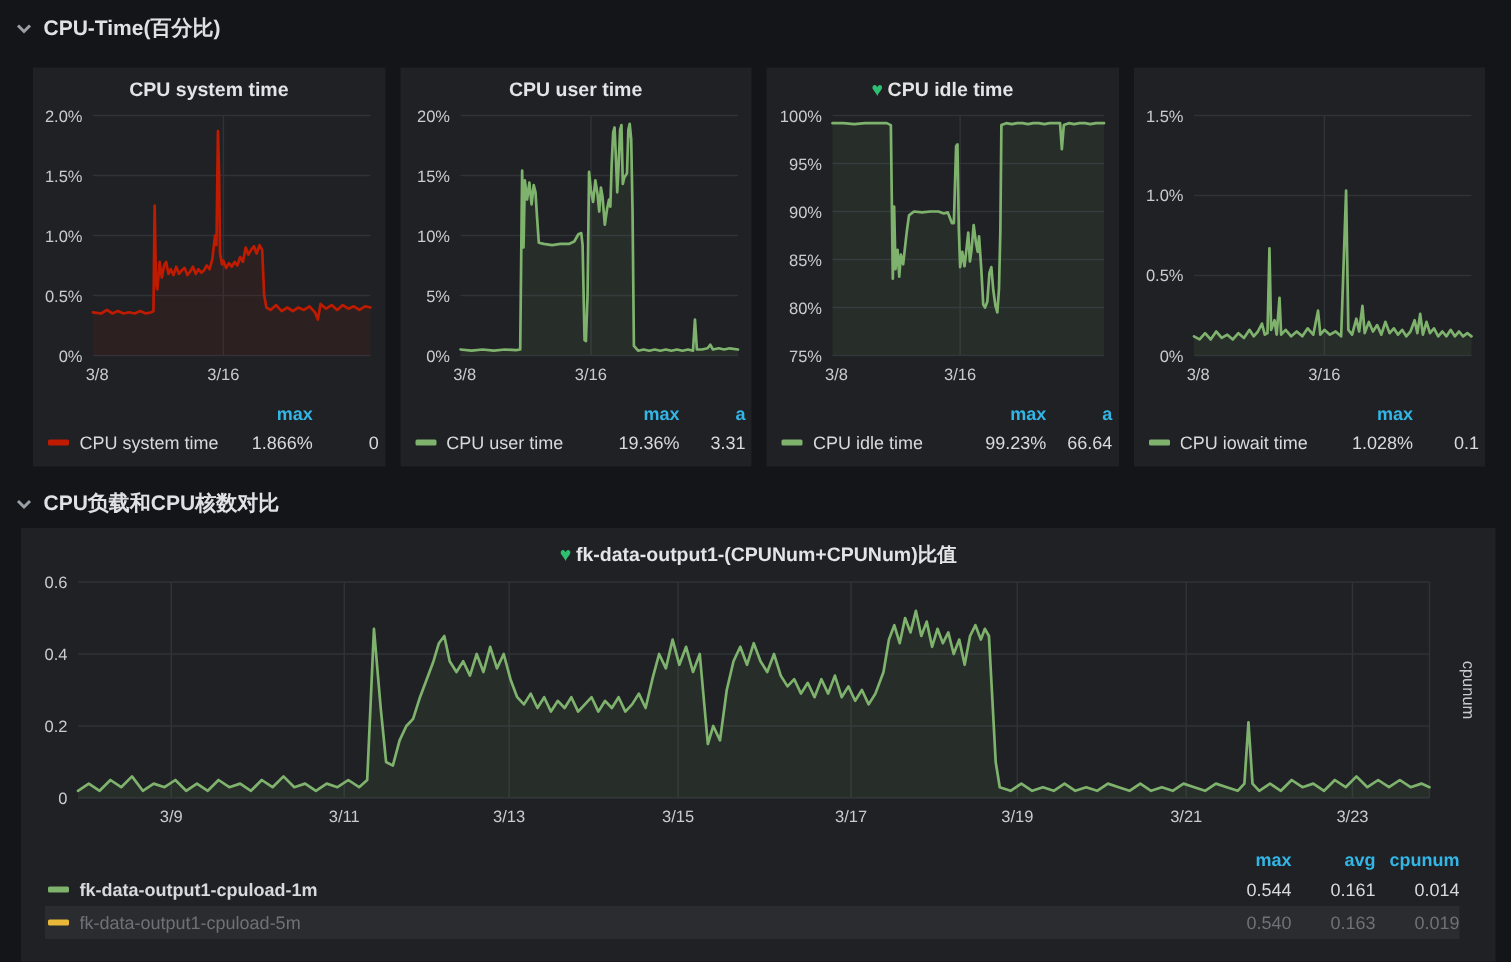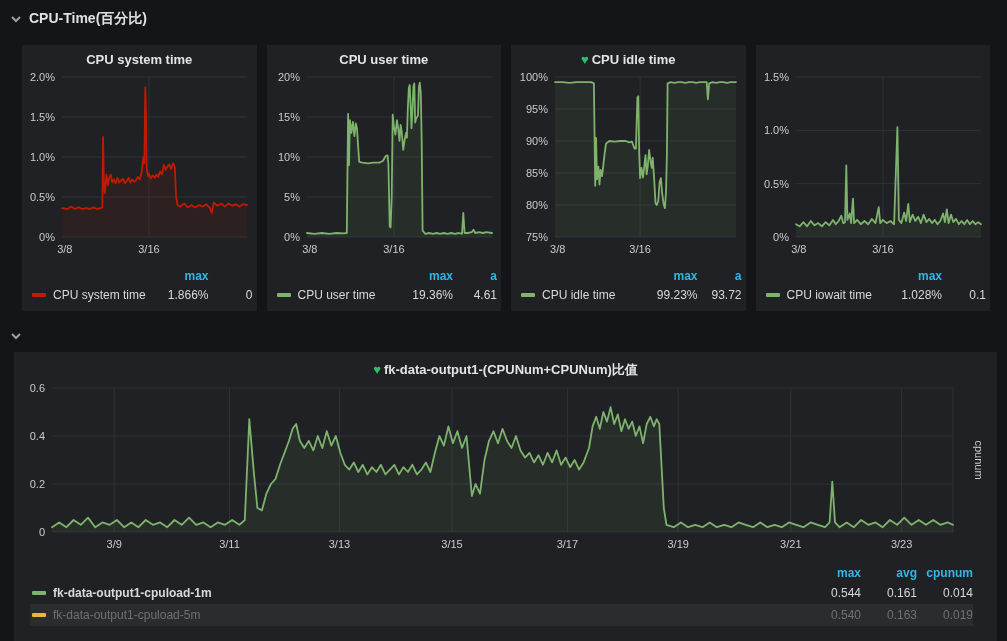--- a/index.html
+++ b/index.html
@@ -130,21 +130,21 @@
       <div class="slegend">
         <div class="slegend-head">
           <span class="lspacer"></span>
           <span class="col-max">max</span>
           <span class="col-avg">a</span>
         </div>
         <div class="slegend-row">
           <span class="dash" style="background: rgb(126, 178, 109);"></span>
           <span class="lname">CPU user time</span>
           <span class="col-max">19.36%</span>
-          <span class="col-avg">4.61</span>
+          <span class="col-avg">3.31</span>
         </div>
       </div>
     </div>
 
     <div class="panel">
       <div class="panel-title">
         <span class="heart" style="display: inline; color: rgb(47, 191, 113);">♥</span><span>CPU idle time</span>
       </div>
       <div class="chart" id="chart-2"><svg width="231" height="190">
             <line x1="42" y1="166" x2="223" y2="166" stroke="#2f3237" stroke-width="1"></line>
@@ -168,21 +168,21 @@
       <div class="slegend">
         <div class="slegend-head">
           <span class="lspacer"></span>
           <span class="col-max">max</span>
           <span class="col-avg">a</span>
         </div>
         <div class="slegend-row">
           <span class="dash" style="background: rgb(126, 178, 109);"></span>
           <span class="lname">CPU idle time</span>
           <span class="col-max">99.23%</span>
-          <span class="col-avg">93.72</span>
+          <span class="col-avg">66.64</span>
         </div>
       </div>
     </div>
 
     <div class="panel">
       <div class="chart" id="chart-3"><svg width="231" height="190">
             <line x1="38" y1="166" x2="223" y2="166" stroke="#2f3237" stroke-width="1"></line>
             <text x="31" y="170" text-anchor="end" fill="#c9ccce" font-size="11">0%</text>
             <line x1="38" y1="112.66666666666667" x2="223" y2="112.66666666666667" stroke="#2f3237" stroke-width="1"></line>
             <text x="31" y="116.66666666666667" text-anchor="end" fill="#c9ccce" font-size="11">0.5%</text>
@@ -212,20 +212,21 @@
     </div>
 
   </div>
 
   <div class="row-header" id="row-header-2">
     <span class="chev">
       <svg width="12" height="12" viewBox="0 0 12 12">
           <polyline points="2,4 6,8 10,4" stroke="#9aa0a6" stroke-width="2" fill="none"></polyline>
         </svg>
     </span>
+    <span>CPU负载和CPU核数对比</span>
   </div>
 
   <div class="big-panel">
     <div class="big-title">
       <span class="heart" style="display: inline; color: rgb(47, 191, 113);">♥</span><span>fk-data-output1-(CPUNum+CPUNum)比值</span>
     </div>
     <div id="chart-4"><svg width="979" height="174">
           <line x1="36" y1="150" x2="937" y2="150" stroke="#2f3237" stroke-width="1"></line>
           <text x="29" y="154" text-anchor="end" fill="#c9ccce" font-size="11">0</text>
           <line x1="36" y1="102" x2="937" y2="102" stroke="#2f3237" stroke-width="1"></line>

